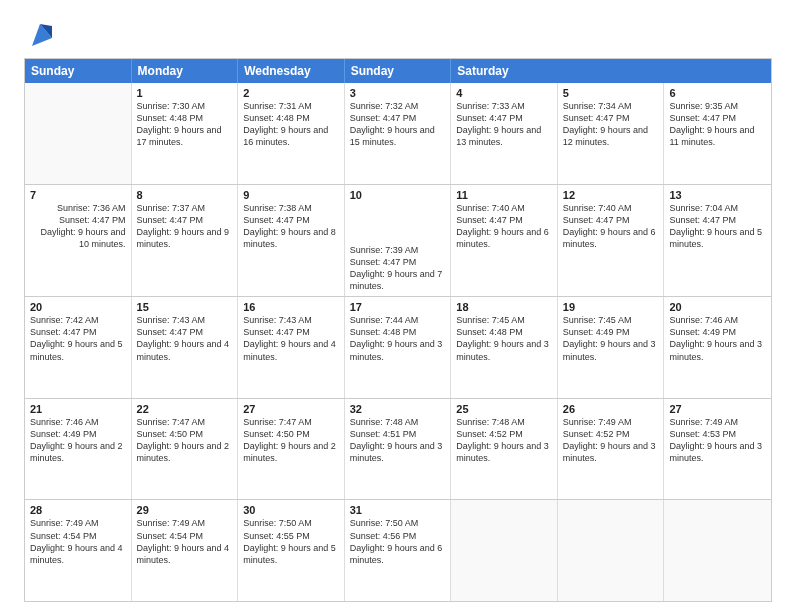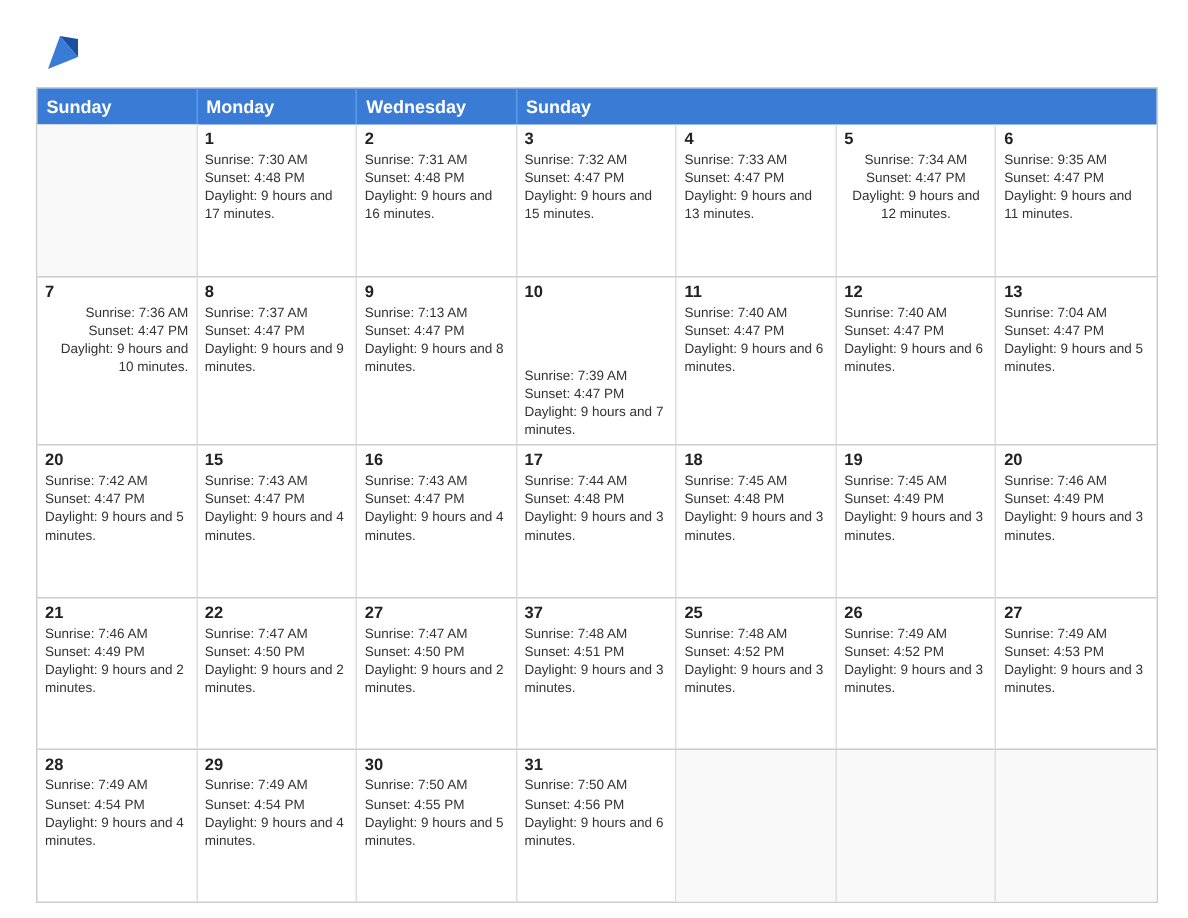--- a/index.html
+++ b/index.html
@@ -131,20 +131,21 @@
       <div class="location"></div>
     </div>
   </div>
 
   <div class="calendar">
     <div class="cal-header">
     <div class="cal-header-cell">Sunday</div>
         <div class="cal-header-cell">Monday</div>
         <div class="cal-header-cell">Wednesday</div>
         <div class="cal-header-cell">Sunday</div>
+        <div class="cal-header-cell">Saturday</div>
       </div>
     <div class="cal-body">
     <div class="cal-row">
           <div class="cal-cell empty"></div>
           <div class="cal-cell">
             <span class="day-num">1</span>
             <div class="cell-detail" style="white-space: pre-line;">Sunrise: 7:30 AM
 Sunset: 4:48 PM
 Daylight: 9 hours and 17 minutes.</div>
           </div>
@@ -161,21 +162,21 @@
 Daylight: 9 hours and 15 minutes.</div>
           </div>
           <div class="cal-cell">
             <span class="day-num">4</span>
             <div class="cell-detail" style="white-space: pre-line;">Sunrise: 7:33 AM
 Sunset: 4:47 PM
 Daylight: 9 hours and 13 minutes.</div>
           </div>
           <div class="cal-cell">
             <span class="day-num">5</span>
-            <div class="cell-detail" style="white-space: pre-line; text-align: center;">Sunrise: 7:34 AM
+            <div class="cell-detail" style="white-space: pre-line;">Sunrise: 7:34 AM
 Sunset: 4:47 PM
 Daylight: 9 hours and 12 minutes.</div>
           </div>
           <div class="cal-cell">
             <span class="day-num">6</span>
             <div class="cell-detail" style="white-space: pre-line;">Sunrise: 9:35 AM
 Sunset: 4:47 PM
 Daylight: 9 hours and 11 minutes.</div>
           </div>
         </div>
@@ -187,21 +188,21 @@
 Daylight: 9 hours and 10 minutes.</div>
           </div>
           <div class="cal-cell">
             <span class="day-num">8</span>
             <div class="cell-detail" style="white-space: pre-line;">Sunrise: 7:37 AM
 Sunset: 4:47 PM
 Daylight: 9 hours and 9 minutes.</div>
           </div>
           <div class="cal-cell">
             <span class="day-num">9</span>
-            <div class="cell-detail" style="white-space: pre-line;">Sunrise: 7:13 AM
+            <div class="cell-detail" style="white-space: pre-line;">Sunrise: 7:38 AM
 Sunset: 4:47 PM
 Daylight: 9 hours and 8 minutes.</div>
           </div>
           <div class="cal-cell">
             <span class="day-num">10</span>
             <div class="cell-detail" style="white-space: pre-line; margin-top: 43px;">Sunrise: 7:39 AM
 Sunset: 4:47 PM
 Daylight: 9 hours and 7 minutes.</div>
           </div>
           <div class="cal-cell">
@@ -280,21 +281,21 @@
 Sunset: 4:50 PM
 Daylight: 9 hours and 2 minutes.</div>
           </div>
           <div class="cal-cell">
             <span class="day-num">27</span>
             <div class="cell-detail" style="white-space: pre-line;">Sunrise: 7:47 AM
 Sunset: 4:50 PM
 Daylight: 9 hours and 2 minutes.</div>
           </div>
           <div class="cal-cell">
-            <span class="day-num">37</span>
+            <span class="day-num">32</span>
             <div class="cell-detail" style="white-space: pre-line;">Sunrise: 7:48 AM
 Sunset: 4:51 PM
 Daylight: 9 hours and 3 minutes.</div>
           </div>
           <div class="cal-cell">
             <span class="day-num">25</span>
             <div class="cell-detail" style="white-space: pre-line;">Sunrise: 7:48 AM
 Sunset: 4:52 PM
 Daylight: 9 hours and 3 minutes.</div>
           </div>

